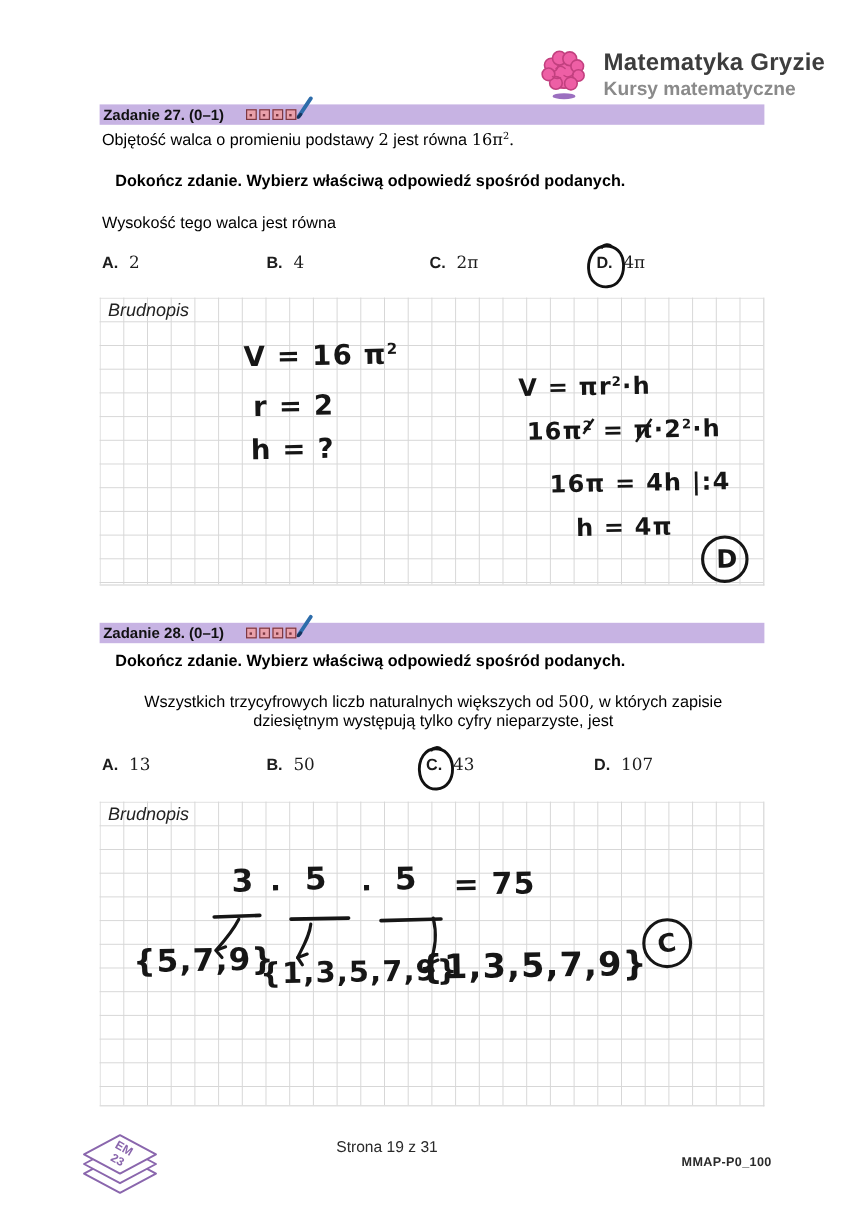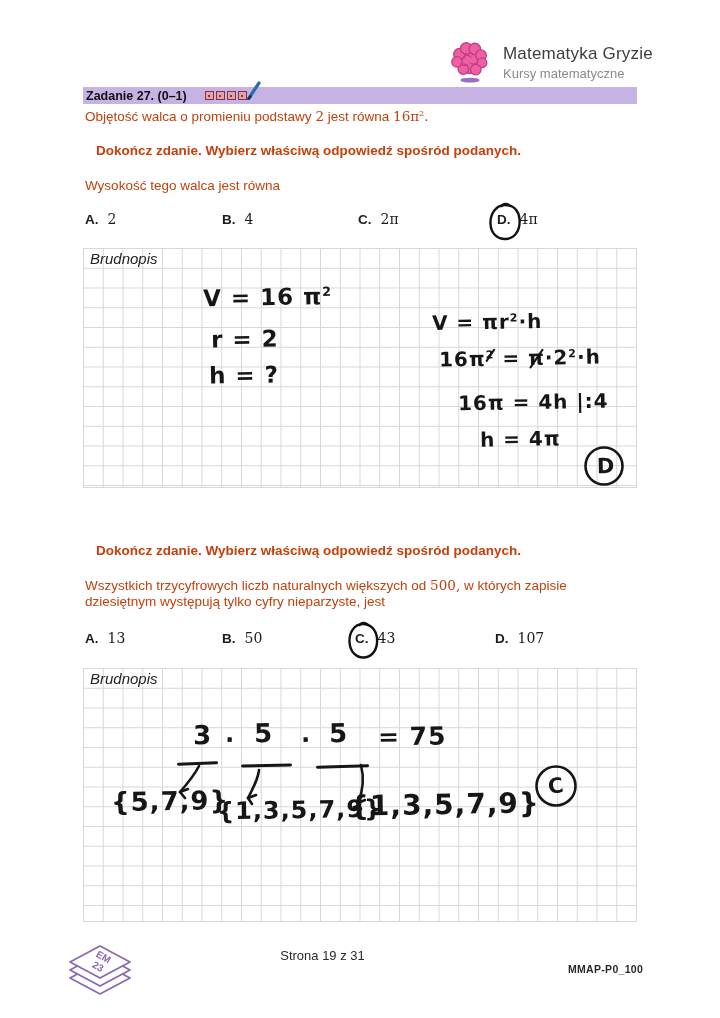--- a/index.html
+++ b/index.html
@@ -3,34 +3,34 @@
 <meta charset="utf-8">
 <style>
   * { margin:0; padding:0; box-sizing:border-box; }
   body { background:#ffffff; }
   .page {
     position:relative; width:720px; height:1018px; background:#ffffff;
     font-family:"Liberation Sans", sans-serif; color:#1c1c1c; overflow:hidden;
   }
   
   .brand { position:absolute; top:36px; left:447px; display:flex; align-items:center; gap:10px; }
-  .brand-title { font-size:17px; font-weight:normal; color:#3d3d3d; letter-spacing:0.2px; }
-  .brand-sub { font-size:13px; color:#8a8a8a; margin-top:2px; }
+  .brand-title { font-size:20px; font-weight:bold; color:#3d3d3d; letter-spacing:0.2px; }
+  .brand-sub { font-size:16px; color:#8a8a8a; margin-top:2px;font-weight:bold; }
   
   .task-bar {
     position:absolute; left:83px; width:554px; height:17px; background:#c7b3e3;
     display:flex; align-items:center; padding-left:3px;
   }
   .task-title { font-size:12.5px; font-weight:bold; color:#111; }
   .bar-icon { display:flex; gap:2px; margin-left:18px; align-items:center; }
   .sq { width:9px; height:9px; background:#e9a0aa; border:1.5px solid #7c3742; position:relative; }
   .sq::after { content:""; position:absolute; left:2.5px; top:2.5px; width:2px; height:2px; background:#7c3742; }
   .pen-icon { margin-left:-2px; margin-top:-8px; }
   
-  .tline { position:absolute; left:85px; font-size:13.5px; color:#c2410c; }
+  .tline { position:absolute; left:85px; font-size:13.5px; color:#000000;text-align:center; }
   .bold { font-weight:bold;padding-left:11px; }
   .para { width:552px; line-height:16px; }
   .math { font-family:"DejaVu Serif", serif; font-size:13.5px; }
   .sup { font-size:60%; vertical-align:super; }
   
   .options-row { position:absolute; left:83px; width:554px; height:34px; }
   .option { position:absolute; top:8px; display:flex; gap:9px; align-items:baseline; }
   .opt-label { font-weight:bold; font-size:13.5px; }
   .opt-value { font-family:"DejaVu Serif", serif; font-size:14px; }
   .opt-circle { position:absolute; pointer-events:none; }
@@ -167,20 +167,35 @@
     <div class="hw" style="left:397px; top:179px; font-size:20px">h = 4π</div>
 
     <span class="hw-svg" style="left:499px; top:196px">
       <svg width="44" height="44" viewBox="0 0 44 44">
         <circle cx="22" cy="22" r="18.5" fill="none" stroke="#161616" stroke-width="2.6"></circle>
       </svg>
     </span>
     <div class="hw" style="left:514px; top:206px; font-size:21px">D</div>
   </div>
 
+  <div class="task-bar" style="top:519px">
+    <span class="task-title">Zadanie 28. (0–1)</span>
+    <span class="bar-icon">
+      <span class="sq"></span>
+        <span class="sq"></span>
+        <span class="sq"></span>
+        <span class="sq"></span>
+    </span>
+    <span class="pen-icon">
+      <svg width="18" height="20" viewBox="0 0 18 20">
+        <path d="M4,18 L14,3" stroke="#2d6caa" stroke-width="3.2" stroke-linecap="round"></path>
+        <path d="M3.4,19 L5.6,16.4" stroke="#16355e" stroke-width="2.6" stroke-linecap="round"></path>
+      </svg>
+    </span>
+  </div>
 
   <div class="tline bold" style="top:543px">Dokończ zdanie. Wybierz właściwą odpowiedź spośród podanych.</div>
 
   <div class="tline para" style="top:577px">
     <span>Wszystkich trzycyfrowych liczb naturalnych większych od</span>
     <span class="math">500,</span>
     <span>w których zapisie dziesiętnym występują tylko cyfry nieparzyste, jest</span>
   </div>
 
   <div class="options-row" style="top:622px">

